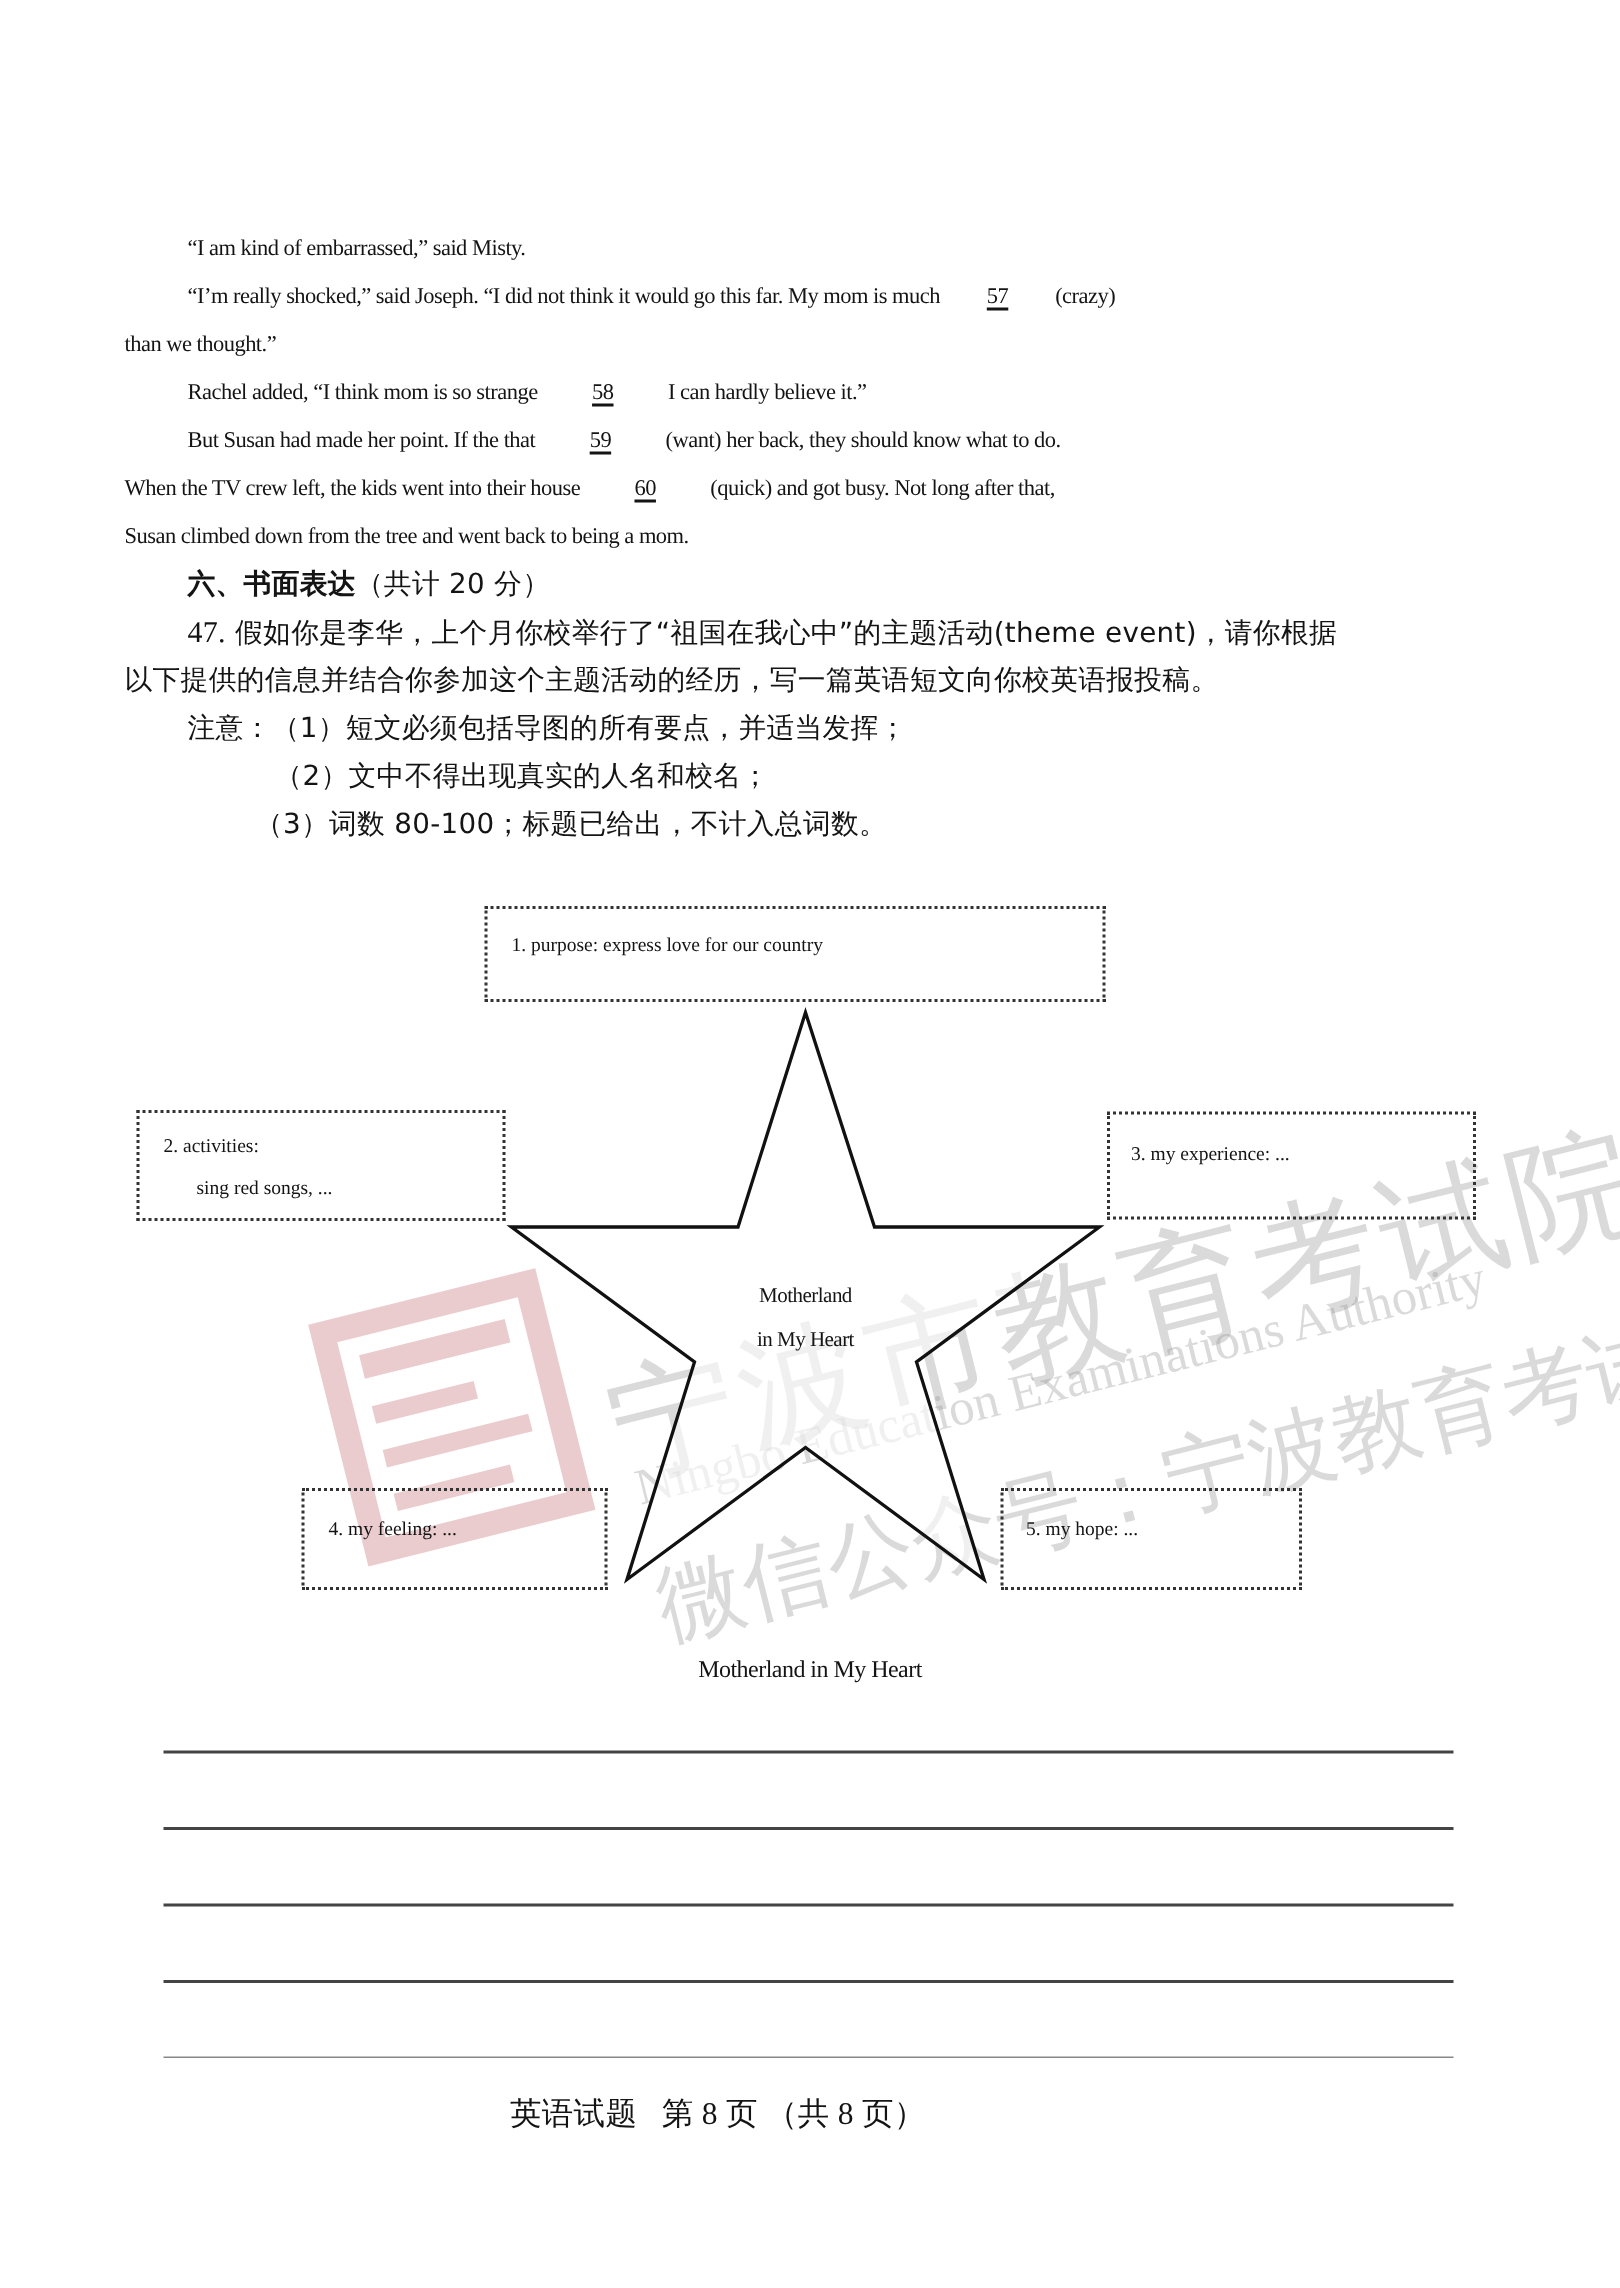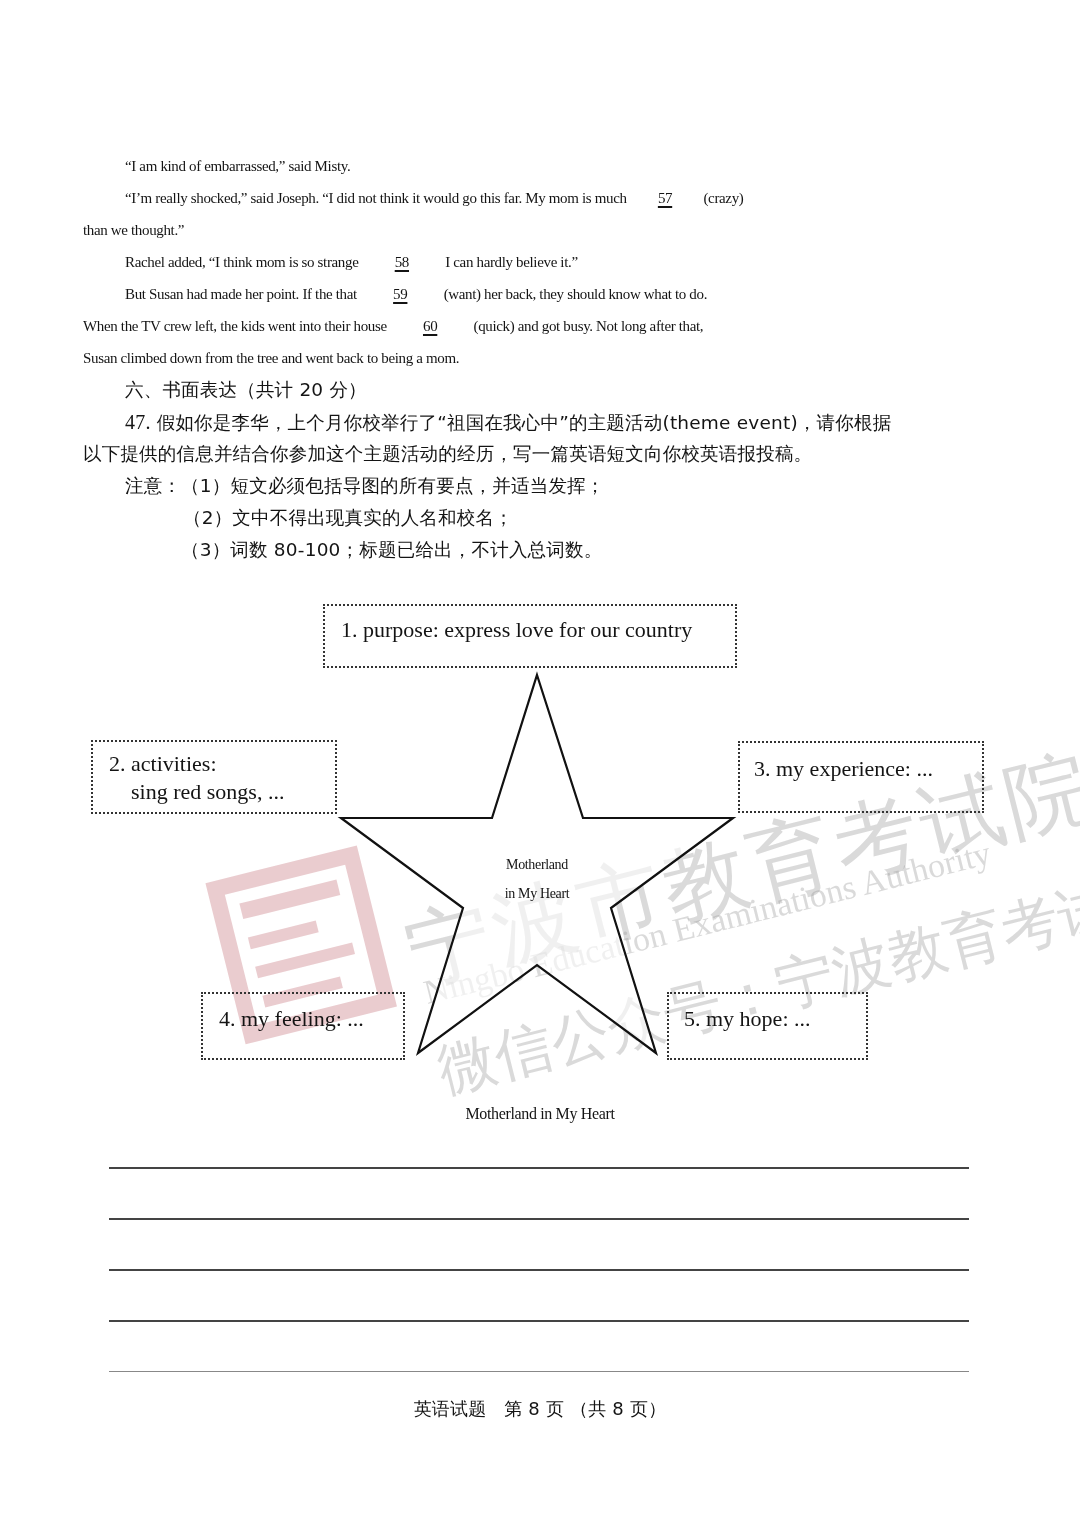--- a/index.html
+++ b/index.html
@@ -1,22 +1,22 @@
 <!DOCTYPE html>
 <html><head>
 <meta charset="utf-8">
 <style>
   html, body { margin: 0; padding: 0; background: #ffffff; }
   body { width: 1080px; height: 1525px; position: relative; overflow: hidden;
          font-family: "Liberation Serif", "DejaVu Serif", serif; color: #141414; }
   .line { position: absolute; font-size: 15px; line-height: 32px; white-space: nowrap; letter-spacing: -0.35px; }
   .blank { display: inline-block; text-decoration: underline; text-underline-offset: 3px; text-decoration-thickness: 1.5px; text-align: center; }
   .cn { font-family: "DejaVu Sans", "Liberation Sans", sans-serif; font-size: 18.5px; letter-spacing: 0.2px; }
-  .bold { font-weight: normal; }
-  .box { position: absolute; border: 2px dotted #333; box-sizing: border-box; font-size: 22px; line-height: 28px; padding-left: 16px; }
+  .bold { font-weight: bold; }
+  .box { position: absolute; border: 2px dotted #333; box-sizing: border-box; font-size: 13px; line-height: 28px; padding-left: 16px; }
   .box-text { position: absolute; white-space: nowrap; }
   .wline { position: absolute; left: 109px; width: 860px; height: 0; border-top: 2px solid #444; }
   .wline.thin { border-top: 1px solid #888; }
   .wm { position: absolute; color: rgba(150,150,150,0.35); white-space: nowrap; transform-origin: left top; pointer-events: none; }
   svg { position: absolute; left: 0; top: 0; }
 </style>
 </head>
 <body>
 
 <div>
@@ -75,21 +75,21 @@
 </div>
 <div class="line cn" style="left:83px; top:438px;">
   <span>以下提供的信息并结合你参加这个主题活动的经历，写一篇英语短文向你校英语报投稿。</span>
 </div>
 <div class="line cn" style="left:125px; top:470px;">
   <span>注意：</span><span>（1）短文必须包括导图的所有要点，并适当发挥；</span>
 </div>
 <div class="line cn" style="left:183px; top:502px;">
   <span>（2）文中不得出现真实的人名和校名；</span>
 </div>
-<div class="line cn" style="left:181px; top:534px;text-align:right;">
+<div class="line cn" style="left:170px; top:534px;text-align:right;">
   <span>（3）词数 80-100；标题已给出，不计入总词数。</span>
 </div>
 
 <div>
   <svg width="1080" height="1525">
     <polygon points="537,675 583,818 733,818 611,908 656,1053 537,965 418,1053 463,908 341,818 492,818" fill="#ffffff" fill-opacity="0.6" stroke="#111" stroke-width="2.2" stroke-linejoin="miter"></polygon>
   </svg>
 
   <div class="box" style="left:323px; top:604px; width:414px; height:64px;">
     <span class="box-text" style="left:16px; top:10px;">1. purpose: express love for our country</span>
@@ -117,15 +117,15 @@
 <div class="line" style="left:340px; top:1098px; width:400px; text-align:center; font-size:16px;">Motherland in My Heart</div>
 
 <div>
   <div class="wline" style="top:1167px;"></div>
   <div class="wline" style="top:1218px;"></div>
   <div class="wline" style="top:1269px;"></div>
   <div class="wline" style="top:1320px;"></div>
   <div class="wline thin" style="top:1371px;"></div>
 </div>
 
-<div class="line cn" style="left:340px; top:1393px; width:400px; text-align:center; font-size:18px;">
+<div class="line cn" style="left:340px; top:1393px; width:400px; font-size:21px;font-family:Liberation Serif, serif;">
   <span>英语试题</span>&nbsp;&nbsp;&nbsp;<span>第 8 页</span>&nbsp;<span>（共 8 页）</span>
 </div>
 
 </body></html>

